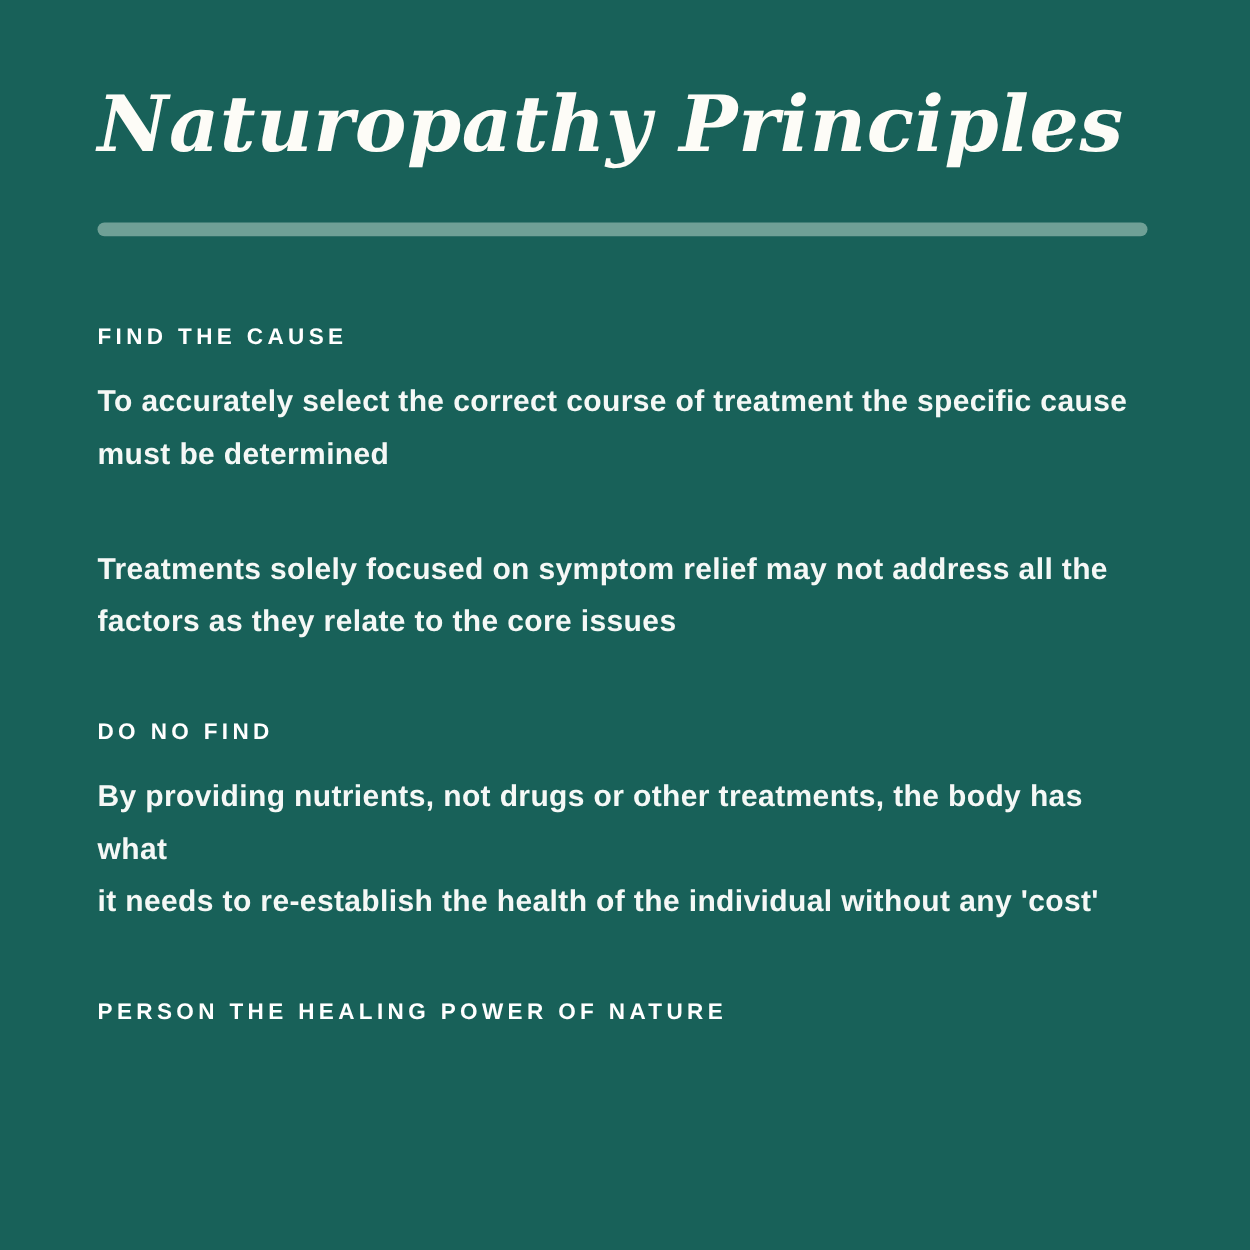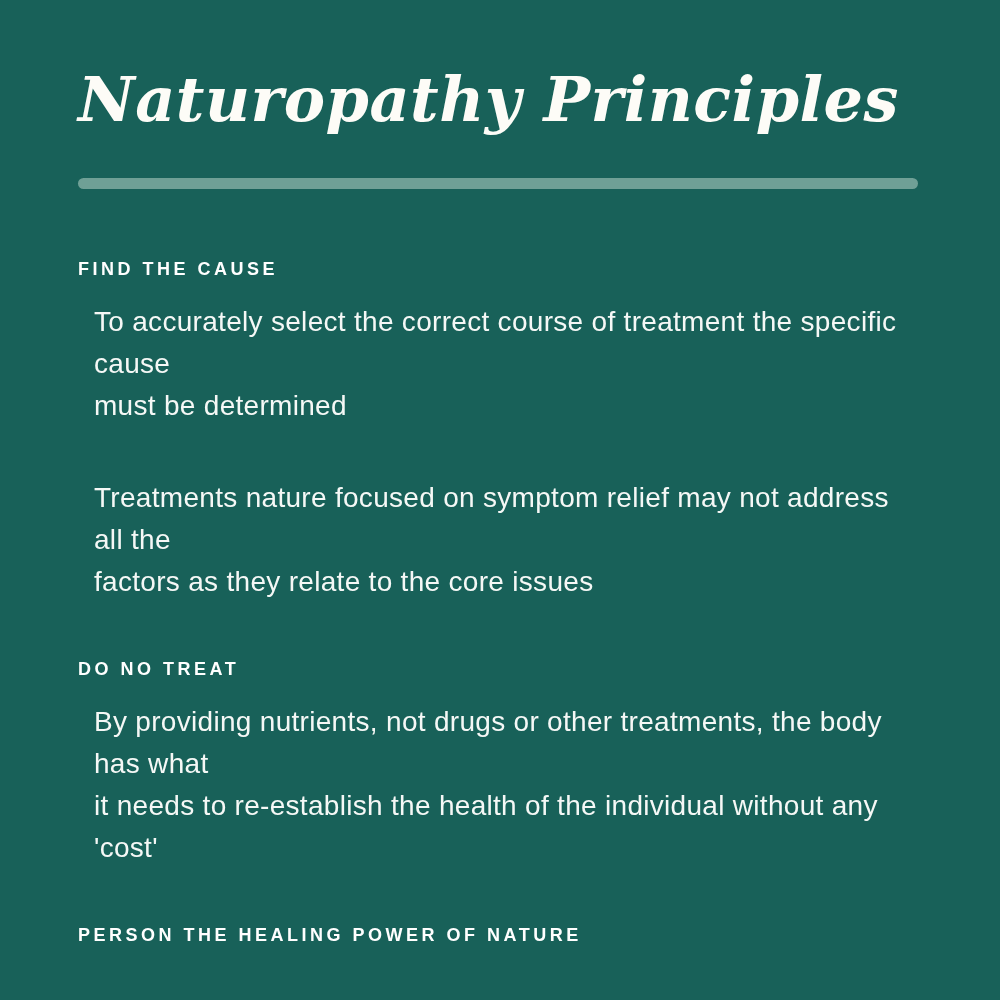--- a/index.html
+++ b/index.html
@@ -47,24 +47,24 @@
   .section-heading {
     margin: 0 0 16px 0;
     font-family: "Liberation Sans", sans-serif;
     font-weight: bold;
     font-size: 18px;
     line-height: 32px;
     letter-spacing: 3.5px;
     color: #ffffff;
   }
   .section-body {
-    margin: 16px;
+    margin: 0;
     font-family: "Liberation Sans", sans-serif;
-    font-weight: normal;
-    font-size: 28px;
+    font-weight: bold;
+    font-size: 24px;
     line-height: 42px;
     letter-spacing: 0.3px;
     color: #f5f8f6;
     white-space: pre-line;
     max-width: 860px;
   }
 </style>
 </head>
 <body>
 
@@ -72,25 +72,25 @@
   <h1 class="title">Naturopathy Principles</h1>
   <div class="divider"></div>
 
   <div class="sections">
     <div class="section">
       <h2 class="section-heading">FIND THE CAUSE</h2>
       <p class="section-body">To accurately select the correct course of treatment the specific cause
 must be determined</p>
     </div>
     <div class="section">
-      <p class="section-body">Treatments nature focused on symptom relief may not address all the
+      <p class="section-body">Treatments solely focused on symptom relief may not address all the
 factors as they relate to the core issues</p>
     </div>
     <div class="section">
-      <h2 class="section-heading">DO NO TREAT</h2>
+      <h2 class="section-heading">DO NO FIND</h2>
       <p class="section-body">By providing nutrients, not drugs or other treatments, the body has what
 it needs to re-establish the health of the individual without any 'cost'</p>
     </div>
     <div class="section">
       <h2 class="section-heading">PERSON THE HEALING POWER OF NATURE</h2>
     </div>
   </div>
 </div>
 
 </body></html>

